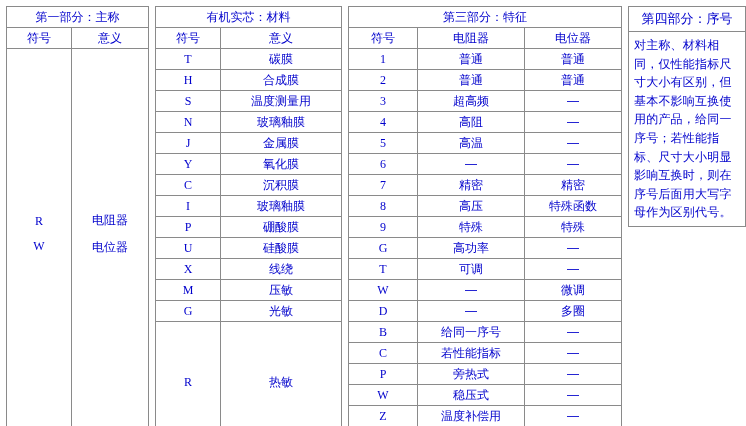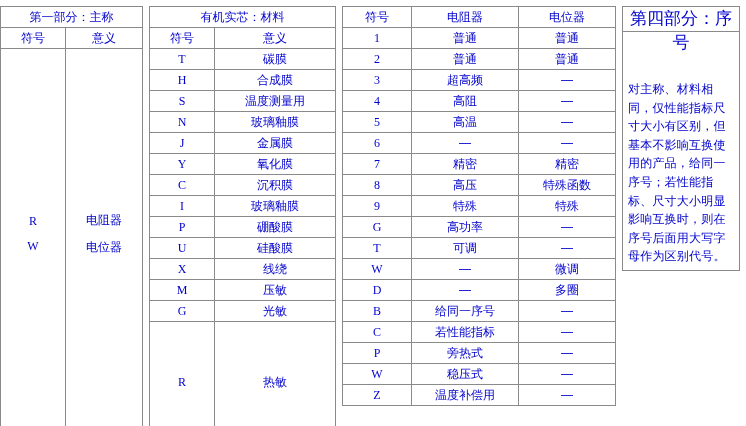--- a/index.html
+++ b/index.html
@@ -12,21 +12,21 @@
     height: 426px;
     font-family: "Liberation Sans", sans-serif;
     font-size: 12px;
     color: #0000cc;
     overflow: hidden;
   }
   #root {
     position: relative;
     width: 746px;
     height: 426px;
-    padding: 6px 0 0 0;
+    padding: 6px 0 0 6px;
     box-sizing: border-box;
   }
   table.grid {
     border-collapse: collapse;
     table-layout: fixed;
   }
   table.grid td, table.grid th {
     border: 1px solid #8a8a8a;
     text-align: center;
     vertical-align: middle;
@@ -59,29 +59,28 @@
   .part4box {
     border: 1px solid #8a8a8a;
     width: 118px;
     box-sizing: border-box;
   }
   .part4head {
     border-bottom: 1px solid #8a8a8a;
     text-align: center;
     height: 24px;
     line-height: 24px;
-    font-size: 17px;
+    font-size: 13px;
   }
   .part4body {
     padding: 4px 5px 4px 5px;
     line-height: 1.55;
     font-size: 12px;
     text-align: left;
     letter-spacing: 0.2px;
-    margin-top: 44px;
   }
   .blockcell {
     vertical-align: top;
     padding-top: 6px;
   }
   .blockcell div {
     margin-bottom: 10px;
   }
 </style>
 </head>
@@ -184,20 +183,23 @@
                 <td>热敏</td>
               </tr>
             </tbody>
           </table>
         </td>
         <td class="gap"></td>
 
         <td>
           <table class="grid">
             <tbody>
+              <tr>
+                <td class="header-cell" colspan="3">第三部分：特征</td>
+              </tr>
               <tr>
                 <td style="width:64px">符号</td>
                 <td style="width:102px">电阻器</td>
                 <td style="width:92px">电位器</td>
               </tr>
               <tr>
                 <td class="sym">1</td>
                 <td>普通</td>
                 <td>普通</td>
               </tr>

